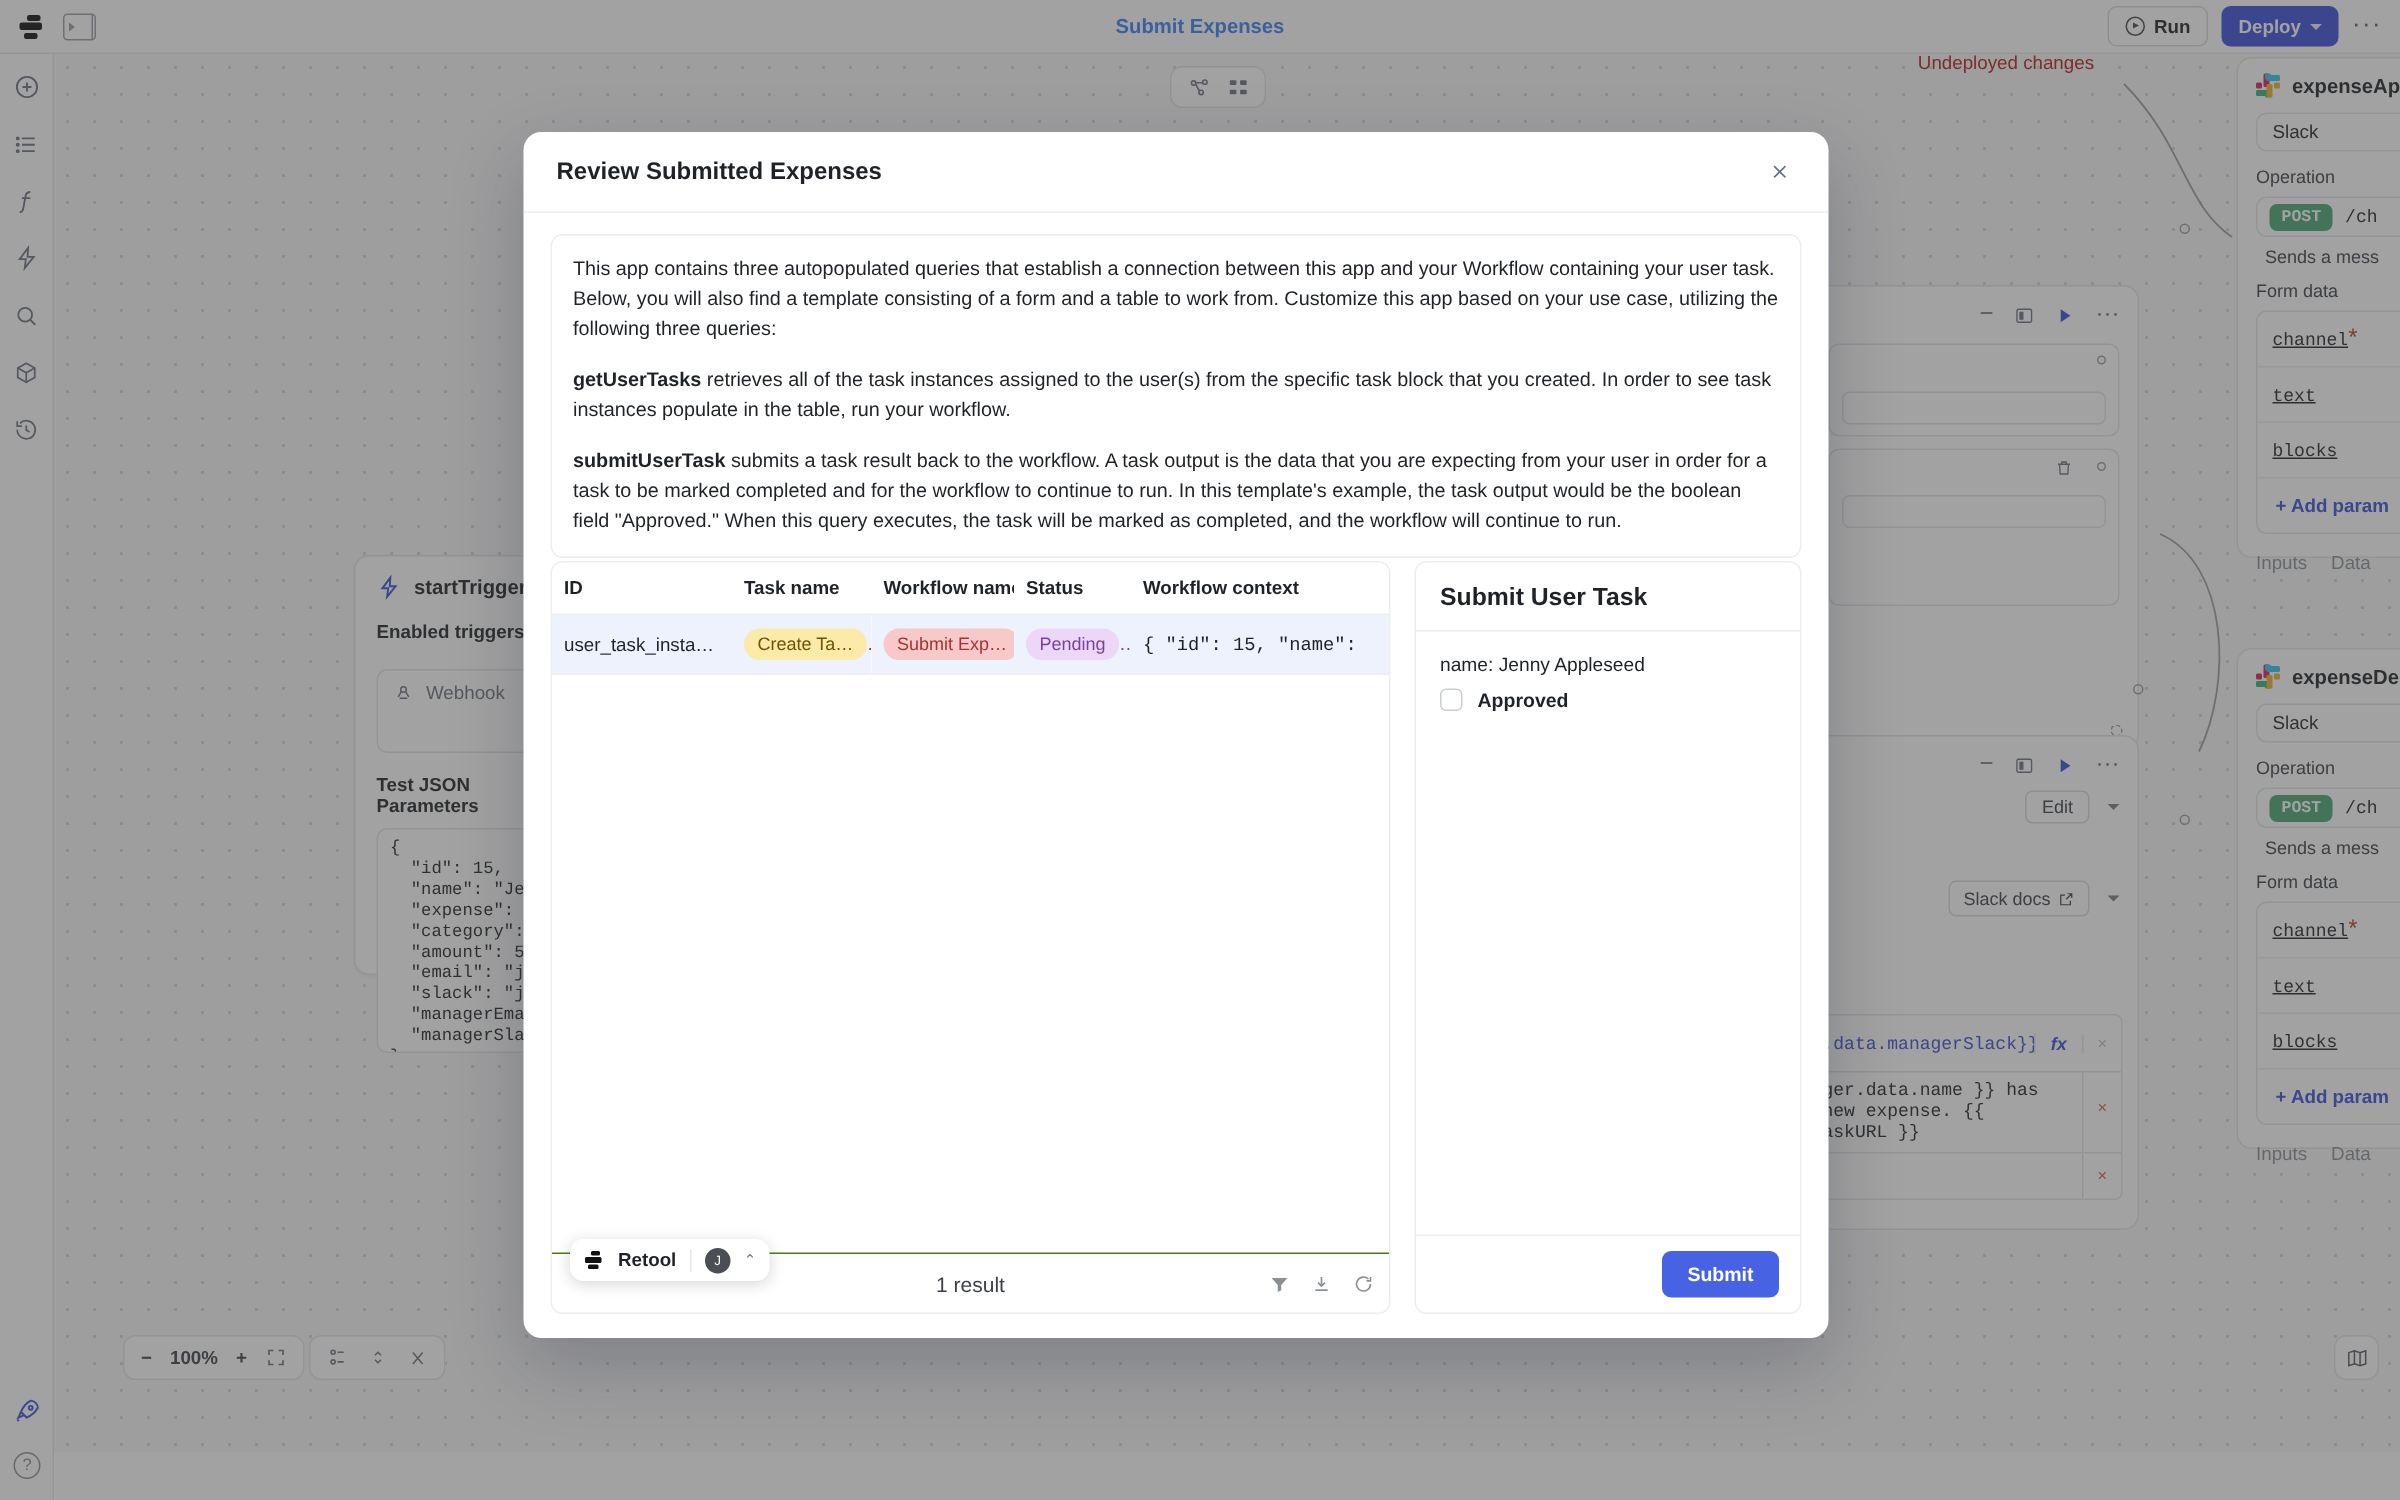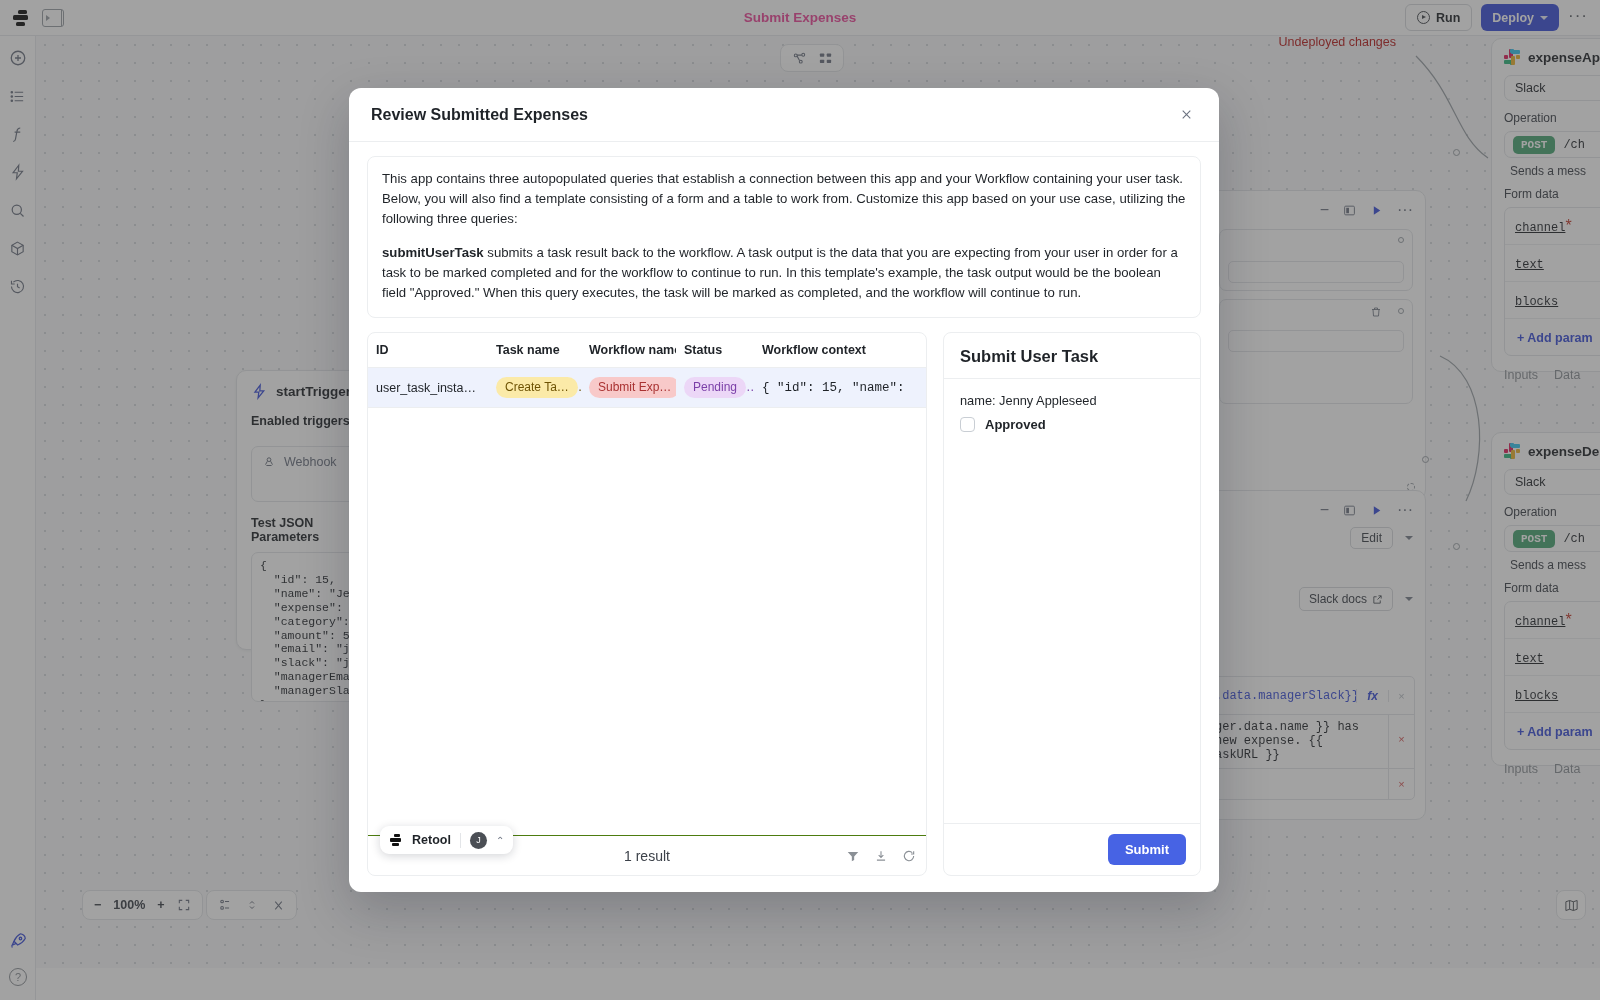--- a/index.html
+++ b/index.html
@@ -27,21 +27,21 @@
   .retool-logo i.b { width: 15px; height: 5px; left: 1px; top: 5.5px; }
   .retool-logo i.c { width: 9px; height: 4px; left: 4px; top: 12px; }
   .panel-toggle {
     width: 22px; height: 18px; border: 1.4px solid #9aa0a6; border-radius: 3px;
     display:flex; align-items:center; justify-content:flex-start;
   }
   .panel-toggle .divider { width:1.4px; height:100%; background:#9aa0a6; margin-left: 11px; }
   .panel-toggle .tri { width:0;height:0;border-left:4px solid #9aa0a6;border-top:3px solid transparent;border-bottom:3px solid transparent; margin-left:3px;}
   .topbar-title {
     position: absolute; left: 0; right: 0; text-align: center;
-    font-size: 13.5px; font-weight: 600; color: #ec4899; pointer-events: none;
+    font-size: 13.5px; font-weight: 600; color: #3b82f6; pointer-events: none;
   }
   .topbar-right { margin-left: auto; display: flex; align-items: center; gap: 9px; z-index: 2; }
   .undeployed { font-size: 12.5px; color: #b91c1c; margin-top: 48px; }
   .btn-run {
     display:flex; align-items:center; gap:6px; height: 27px; padding: 0 11px;
     border: 1px solid #d6d9dd; border-radius: 6px; background:#fff;
     font-size: 12.5px; font-weight: 700; color:#1f2328;
   }
   .play-circle { width:13px;height:13px;border:1.3px solid #44484d;border-radius:50%; position:relative; }
   .play-circle::after{content:"";position:absolute;left:4.3px;top:3px;border-left:4px solid #44484d;border-top:2.6px solid transparent;border-bottom:2.6px solid transparent;}
@@ -143,21 +143,21 @@
   .modal-body { flex:1; padding: 14px 18px 0 18px; display:flex;flex-direction:column; min-height:0; position:relative;}
 
   .textcard {
     border:1px solid #eceef0; border-radius:8px; background:#fff;
     padding: 12px 14px 14px 14px;
   }
   .textcard p { font-size:13.2px; line-height:20px; color:#1f2328; margin-bottom: 14px; }
   .textcard p:last-child { margin-bottom: 0; }
   .textcard b { font-weight: 700; }
 
-  .lower { display:flex; gap: 16px; flex:1; min-height:0; margin-top: 14px; padding-bottom: 16px;}
+  .lower { display:flex; gap: 16px; flex:1; min-height:0; margin-top: 2px; padding-bottom: 16px;}
   .tablecard {
     flex:1; min-width:0; border:1px solid #eceef0;border-radius:8px;background:#fff;
     display:flex;flex-direction:column; overflow:hidden;
   }
   table.tbl { width:100%; border-collapse:collapse; table-layout:fixed; }
   table.tbl th {
     text-align:left; font-size:12.5px;font-weight:700;color:#1f2328;
     padding: 10px 8px; border-bottom:1px solid #eceef0; white-space:nowrap; overflow:hidden;
   }
   table.tbl td {
@@ -577,20 +577,21 @@
     <div class="modal-close">
       <svg width="13" height="13" viewBox="0 0 24 24" fill="none" stroke="currentColor" stroke-width="2">
             <path d="M5 5l14 14M19 5L5 19"></path>
           </svg>
     </div>
   </div>
 
   <div class="modal-body">
     <div class="textcard">
       <p><span>This app contains three autopopulated queries that establish a connection between this app and your Workflow containing your user task. Below, you will also find a template consisting of a form and a table to work from. Customize this app based on your use case, utilizing the following three queries:</span></p>
+      <p><b>getUserTasks</b><span> retrieves all of the task instances assigned to the user(s) from the specific task block that you created. In order to see task instances populate in the table, run your workflow.</span></p>
       <p><b>submitUserTask</b><span> submits a task result back to the workflow. A task output is the data that you are expecting from your user in order for a task to be marked completed and for the workflow to continue to run. In this template's example, the task output would be the boolean field "Approved." When this query executes, the task will be marked as completed, and the workflow will continue to run.</span></p>
     </div>
 
     <div class="lower">
       <div class="tablecard">
         <table class="tbl">
           <colgroup>
                 <col style="width:120px">
                 <col style="width:93px">
                 <col style="width:95px">

